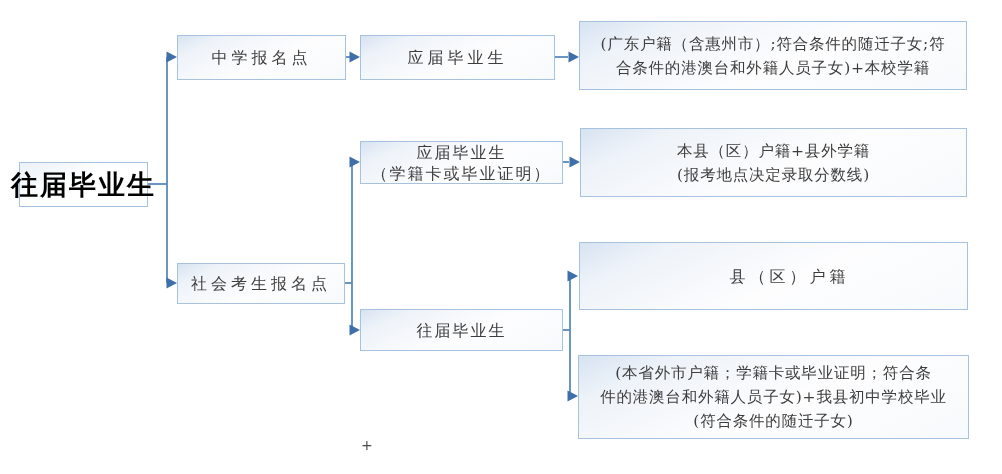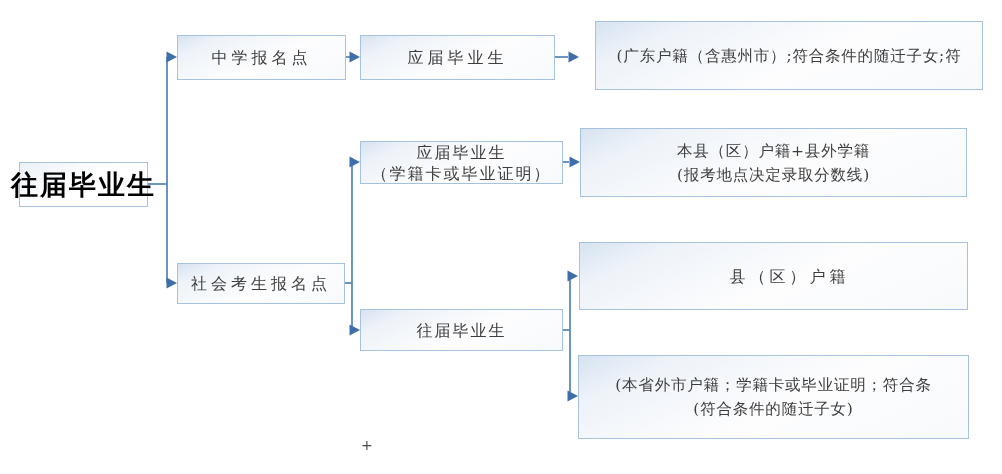--- a/index.html
+++ b/index.html
@@ -108,22 +108,23 @@
   </div>
 
   <div class="node label-box" style="left:177px;top:35px;width:169px;height:45px;">
     <span class="line">中学报名点</span>
   </div>
 
   <div class="node label-box" style="left:360px;top:35px;width:195px;height:45px;">
     <span class="line">应届毕业生</span>
   </div>
 
-  <div class="node para-box" style="left:579px;top:21px;width:388px;height:69px;margin-left:16px;">
+  <div class="node para-box" style="left:579px;top:21px;width:388px;height:69px;">
     <span class="line">(广东户籍（含惠州市）;符合条件的随迁子女;符</span>
+    <span class="line">合条件的港澳台和外籍人员子女)+本校学籍</span>
   </div>
 
   <div class="node sub-box" style="left:360px;top:141px;width:203px;height:43px;">
     <span class="line">应届毕业生</span>
     <span class="line">（学籍卡或毕业证明）</span>
   </div>
 
   <div class="node label-box" style="left:177px;top:263px;width:168px;height:41px;">
     <span class="line">社会考生报名点</span>
   </div>
@@ -136,18 +137,19 @@
   <div class="node sub-box" style="left:360px;top:309px;width:203px;height:42px;">
     <span class="line">往届毕业生</span>
   </div>
 
   <div class="node label-box" style="left:579px;top:242px;width:389px;height:68px;padding-left:32px;">
     <span class="line">县（区）户籍</span>
   </div>
 
   <div class="node para-box" style="left:578px;top:355px;width:391px;height:84px;">
     <span class="line">(本省外市户籍；学籍卡或毕业证明；符合条</span>
+    <span class="line">件的港澳台和外籍人员子女)+我县初中学校毕业</span>
     <span class="line">(符合条件的随迁子女)</span>
   </div>
 
   <span class="cursor-mark">+</span>
 
 </div>
 
 </body></html>

